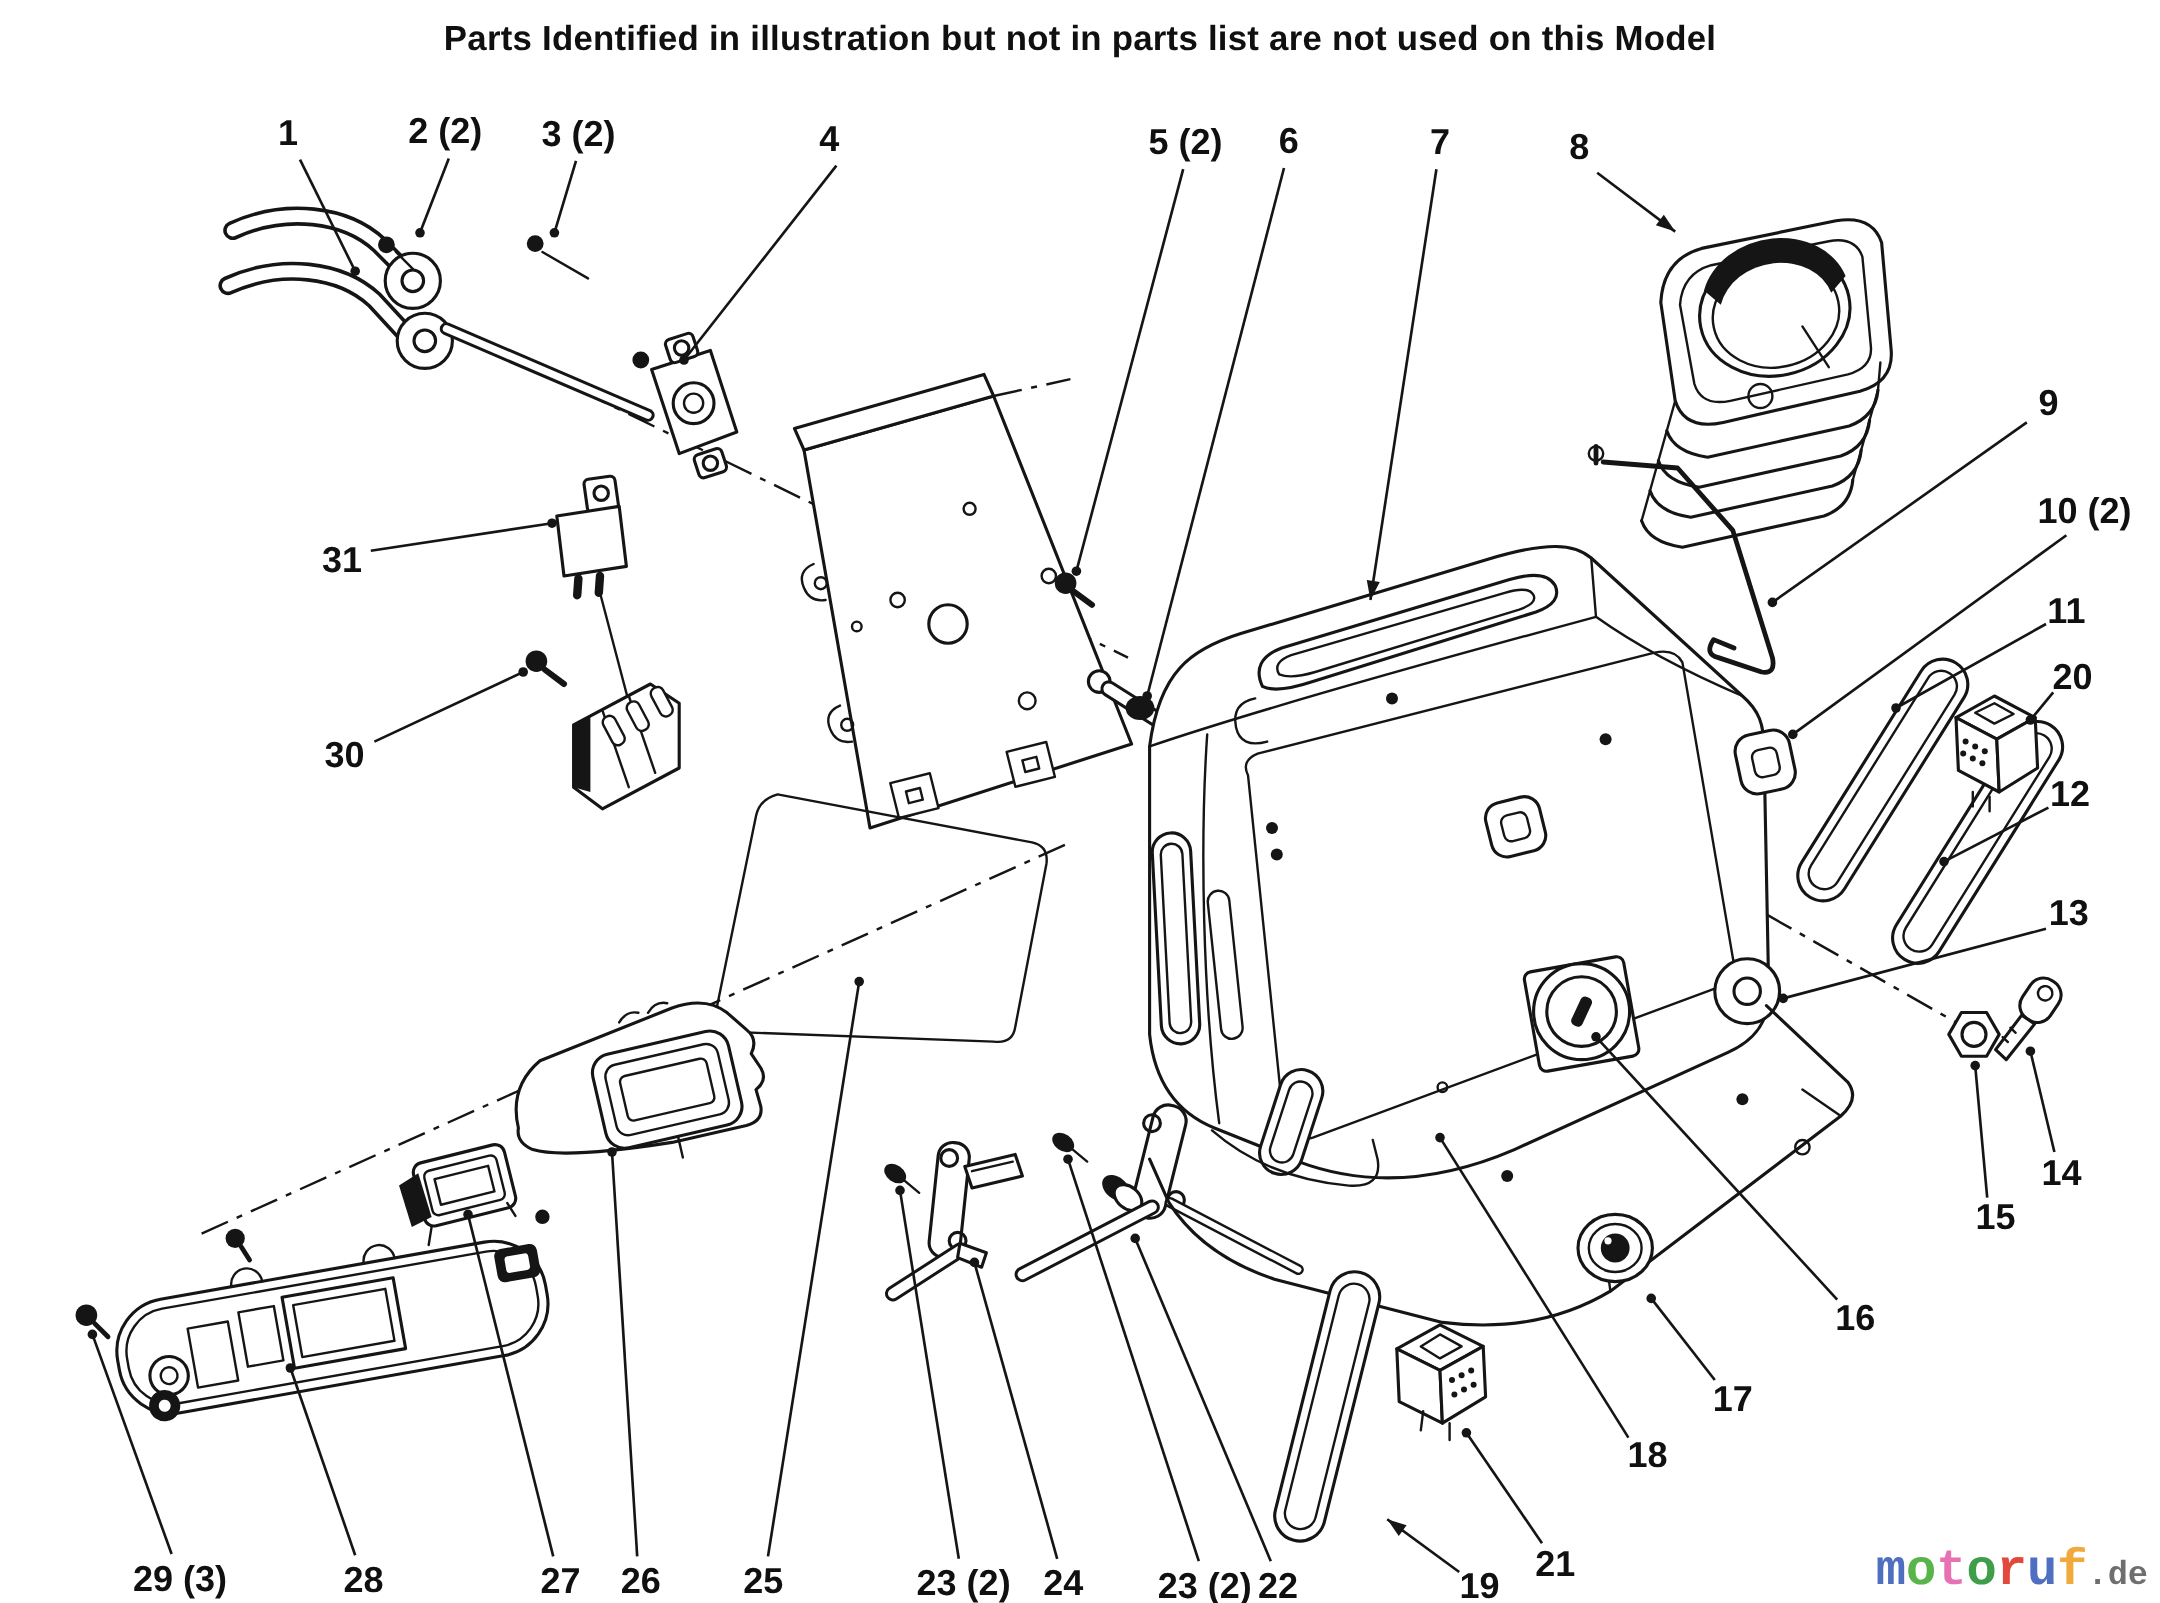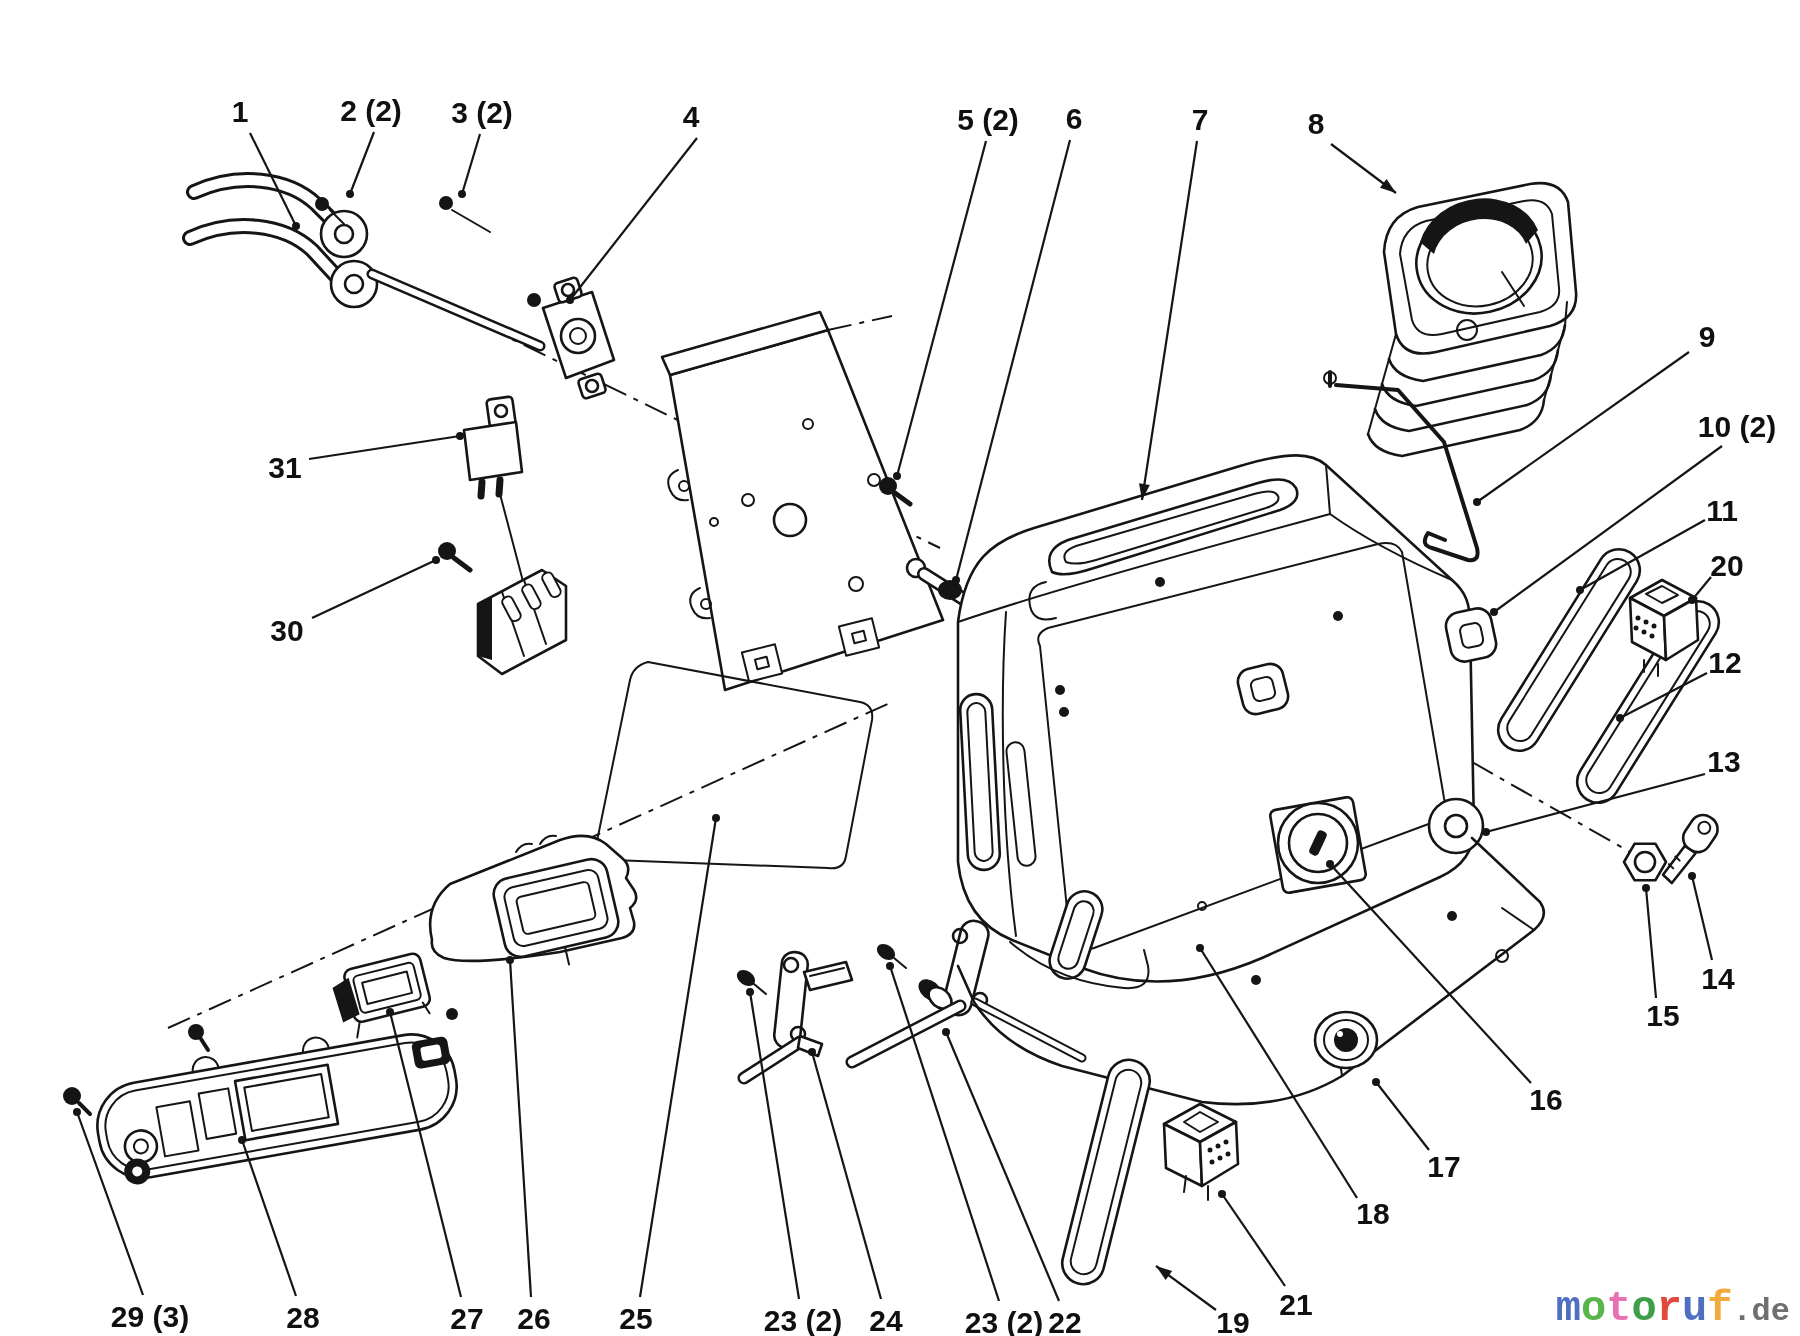--- a/index.html
+++ b/index.html
@@ -12,27 +12,28 @@
   .thin{stroke-width:2;}
   .w{fill:#ffffff;}
   .k{fill:#151515;stroke:none;}
   .axis{stroke:#151515;stroke-width:2;fill:none;stroke-dasharray:24 8 5 8;}
   .leader{stroke:#151515;stroke-width:2.2;fill:none;}
   .callout{font-family:"Liberation Sans",sans-serif;font-size:30px;font-weight:bold;
         fill:#101010;text-anchor:middle;dominant-baseline:central;}
   .watermark{position:absolute;right:10px;bottom:6px;line-height:1;
         font-family:"Liberation Serif",serif;font-weight:bold;font-size:42px;}
   .watermark span{display:inline-block;font-family:Liberation Mono, monospace;}
-  .wm-suffix{font-size:32px;vertical-align:baseline;}
+  .wm-suffix{font-size:28px;vertical-align:baseline;}
 </style>
 </head>
 <body>
 
 <div class="page">
 
+  <div class="page-title">Parts Identified  in illustration but not in parts list are not used on this Model</div>
 
   <svg class="diagram" width="1800" height="1336" viewBox="0 0 1800 1336">
 
     <g>
       <path class="axis" d="M362,266 L940,548"></path>
       <path class="axis" d="M168,1028 L892,702"></path>
       <path class="axis" d="M1472,762 L1630,852"></path>
     </g>
 
     <g>

